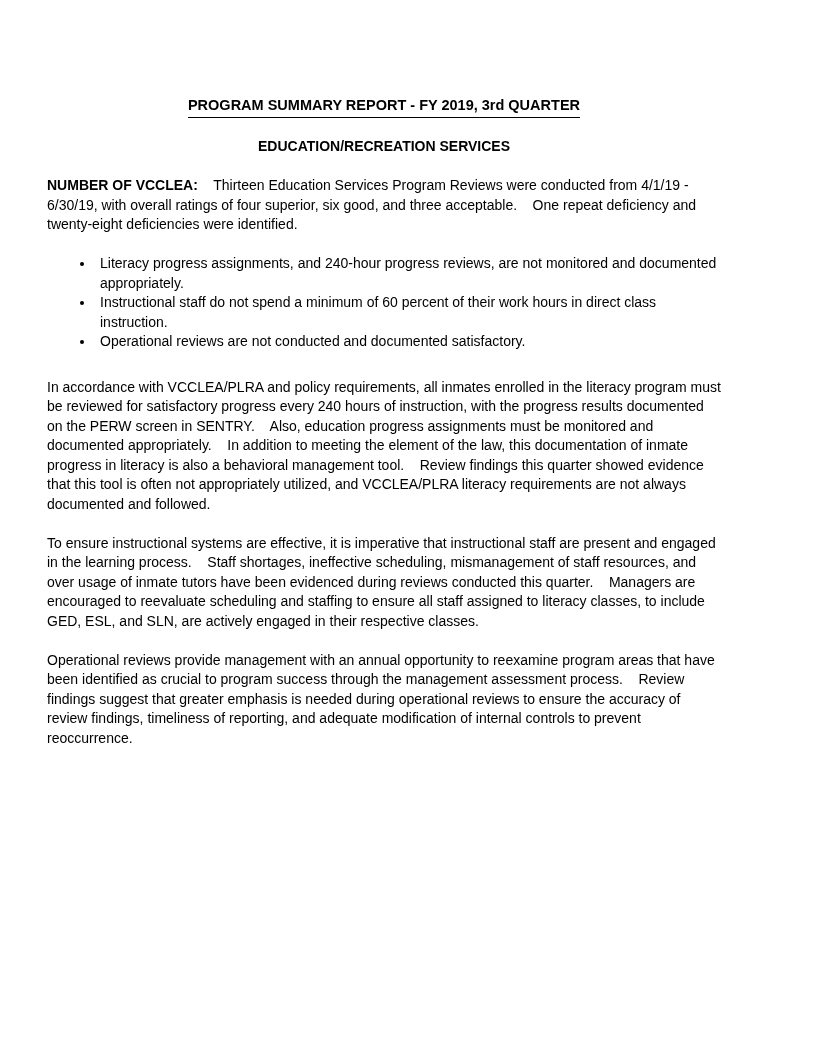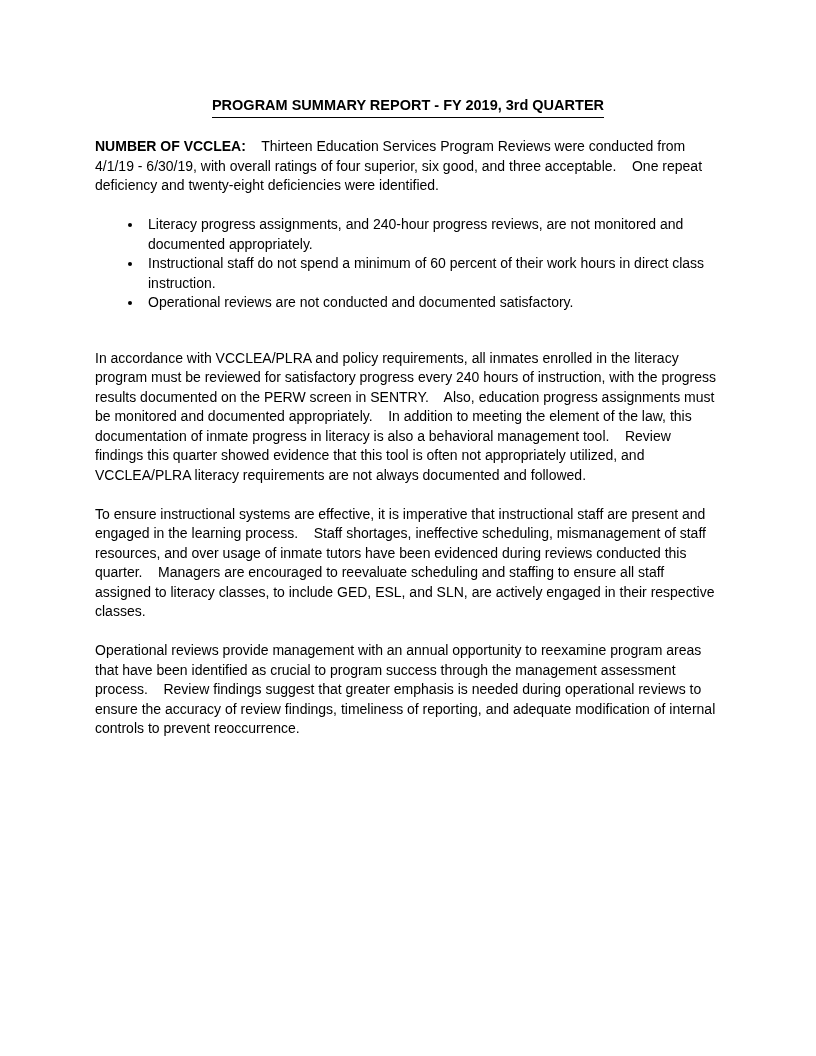--- a/index.html
+++ b/index.html
@@ -3,21 +3,21 @@
 <meta charset="utf-8">
 <style>
   html, body { margin: 0; padding: 0; background: #ffffff; }
   .page {
     position: relative;
     width: 816px;
     height: 788px;
     margin: 0 auto;
     background: #ffffff;
     box-sizing: border-box;
-    padding: 96px 95px 0 95px;
+    padding: 96px 95px 0 47px;
     font-family: "Liberation Sans", "DejaVu Sans", sans-serif;
     font-size: 14px;
     line-height: 19.5px;
     color: #000000;
     overflow: hidden;
   }
   .doc-title {
     margin: 0 0 19.5px 0;
     text-align: center;
     font-size: 14.5px;
@@ -42,21 +42,21 @@
     text-align: left;
   }
   .label-bold { font-weight: bold; }
   .section-heading {
     margin: 0 0 19.5px 0;
     font-size: 14px;
     font-weight: bold;
     line-height: 19.5px;
   }
   ul.bullet-list {
-    margin: 0 0 36px 0;
+    margin: 0 0 26px 0;
     padding: 0 0 0 48px;
     list-style: disc outside;
   }
   ul.bullet-list li {
     margin: 0;
     padding-left: 5px;
     line-height: 19.5px;
   }
   .page-number {
     position: absolute;
@@ -71,20 +71,21 @@
 </style>
 </head>
 <body>
 
 <div class="page">
 
   <h1 class="doc-title">
     <span class="underline">PROGRAM SUMMARY REPORT - FY 2019, 3rd QUARTER</span>
   </h1>
 
+  <h2 class="doc-subtitle">EDUCATION/RECREATION SERVICES</h2>
 
   <p class="para"><span class="label-bold">NUMBER OF VCCLEA:</span><span>    Thirteen Education Services Program Reviews were conducted from 4/1/19 - 6/30/19, with overall ratings of four superior, six good, and three acceptable.    One repeat deficiency and twenty-eight deficiencies were identified.</span></p>
 
 
   <ul class="bullet-list">
     <li>Literacy progress assignments, and 240-hour progress reviews, are not monitored and documented appropriately.</li>
     <li>Instructional staff do not spend a minimum of 60 percent of their work hours in direct class instruction.</li>
     <li>Operational reviews are not conducted and documented satisfactory.</li>
   </ul>
 

